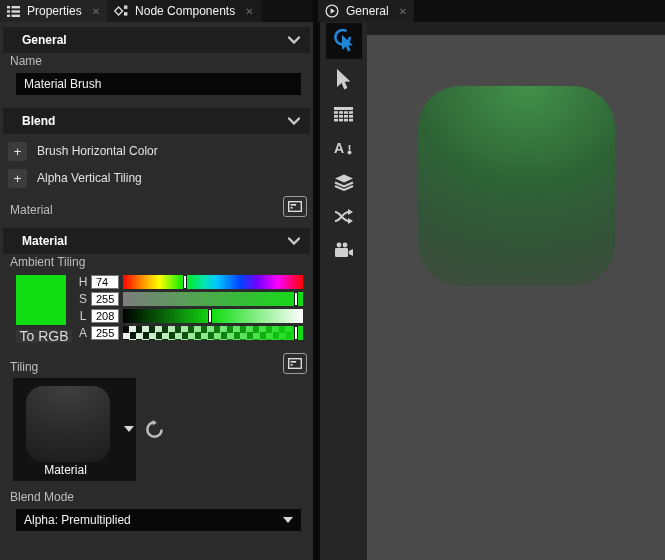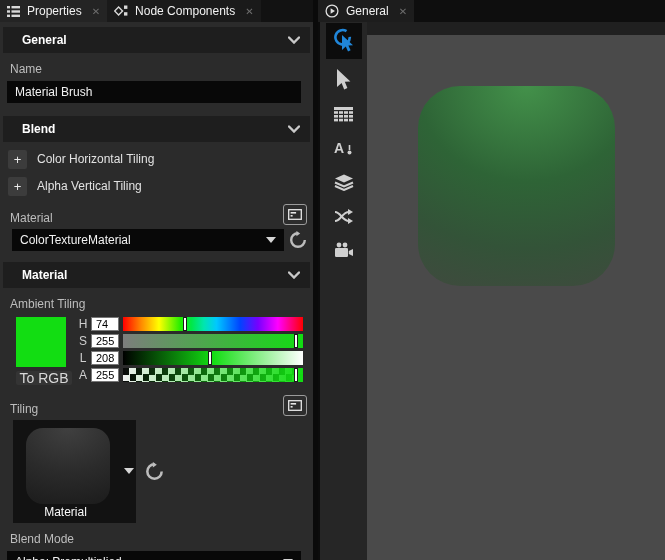--- a/index.html
+++ b/index.html
@@ -14,22 +14,22 @@
   .tab.active { background:#242424; }
   .tab .tlabel { color:#f2f2f2; font-size:12px; white-space:nowrap; }
   .tab .close { color:#6e6e6e; font-size:10px; margin-left:3px; }
   .lp-body { padding:0 0 0 0; }
 
   .section-header { margin:5px 3px 0 3px; height:26px; background:#1e1e1e; display:flex;
     align-items:center; padding:0 10px 0 19px; }
   .section-header .stitle { font-weight:bold; color:#ffffff; font-size:12px; flex:1; }
   .chev { width:12px; height:8px; }
 
-  .field-label { margin:9px 0 0 10px; color:#bdbdbd; font-size:12px; }
-  .text-input, .dropdown { margin:5px 12px 0 7px; height:22px; background:#080808;
+  .field-label { margin:1px 0 0 10px; color:#bdbdbd; font-size:12px; }
+  .text-input, .dropdown { margin:5px 12px 0 16px; height:22px; background:#080808;
     color:#f2f2f2; display:flex; align-items:center; padding:0 8px; font-size:12px; }
   .dropdown { justify-content:space-between; }
   .dd-arrow { width:0; height:0; border-left:5px solid transparent; border-right:5px solid transparent;
     border-top:6px solid #d6d6d6; }
 
   .prop-row { display:flex; align-items:center; margin:7px 0 0 8px; height:20px; }
   .plus-btn { width:19px; height:19px; background:#3c3c3c; color:#ececec; font-size:13px;
     display:flex; align-items:center; justify-content:center; border-radius:2px; }
   .prop-row .plabel { margin-left:10px; color:#e2e2e2; }
 
@@ -127,46 +127,34 @@
       <div class="text-input">Material Brush</div>
 
       <div class="section-header" style="margin-top:13px;">
         <span class="stitle">Blend</span>
         <svg class="chev" viewBox="0 0 12 8">
             <path d="M1 1.5 L6 6.5 L11 1.5" fill="none" stroke="#c9c9c9" stroke-width="2.4" stroke-linecap="round"></path>
           </svg>
       </div>
       <div class="prop-row">
         <div class="plus-btn">+</div>
-        <span class="plabel">Color Horizontal Tiling</span>
+        <span class="plabel">Brush Horizontal Color</span>
       </div>
       <div class="prop-row">
         <div class="plus-btn">+</div>
         <span class="plabel">Alpha Vertical Tiling</span>
       </div>
 
       <div class="label-row">
         <span class="field-label" style="margin:0;">Material</span>
         <div class="editor-btn">
           <svg width="14" height="11" viewBox="0 0 14 11">
             <rect x="0.7" y="0.7" width="12.6" height="9.6" fill="none" stroke="#e6e6e6" stroke-width="1.3"></rect>
             <rect x="2.6" y="3" width="5.5" height="1.6" fill="#e6e6e6"></rect>
             <rect x="2.6" y="6" width="2" height="1.6" fill="#e6e6e6"></rect>
-          </svg>
-        </div>
-      </div>
-      <div class="combo-row">
-        <div class="dropdown">
-          <span>ColorTextureMaterial</span>
-          <span class="dd-arrow"></span>
-        </div>
-        <div class="revert-btn">
-          <svg width="18" height="18" viewBox="0 0 18 18">
-            <path d="M9 2.2 A6.8 6.8 0 1 0 15.8 9" fill="none" stroke="#bdbdbd" stroke-width="2.4"></path>
-            <path d="M7.5 5.5 L12.5 9 L7.5 12.5 Z" fill="#bdbdbd" transform="translate(1.8,-4.2) scale(0.75)"></path>
           </svg>
         </div>
       </div>
 
       <div class="section-header" style="margin-top:11px;">
         <span class="stitle">Material</span>
         <svg class="chev" viewBox="0 0 12 8">
             <path d="M1 1.5 L6 6.5 L11 1.5" fill="none" stroke="#c9c9c9" stroke-width="2.4" stroke-linecap="round"></path>
           </svg>
       </div>

